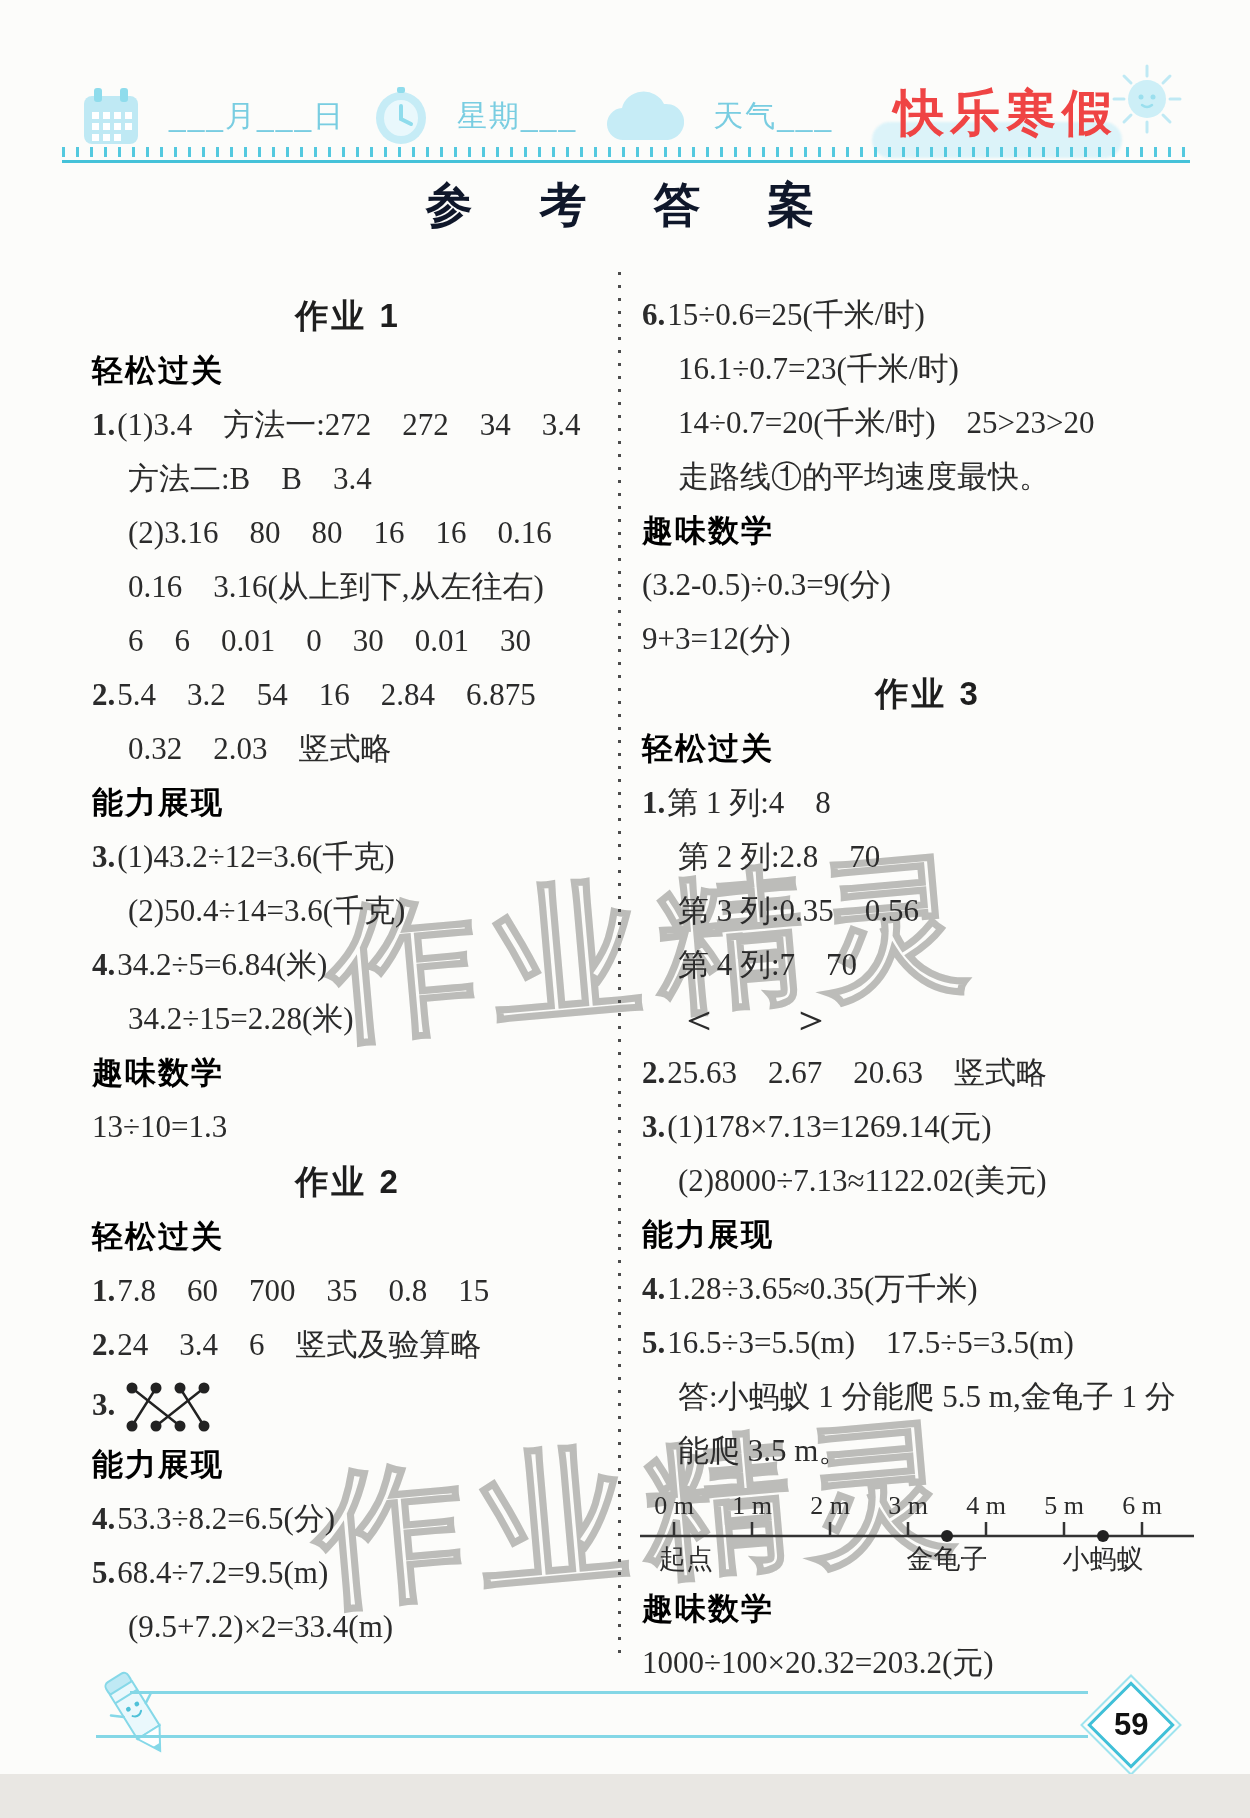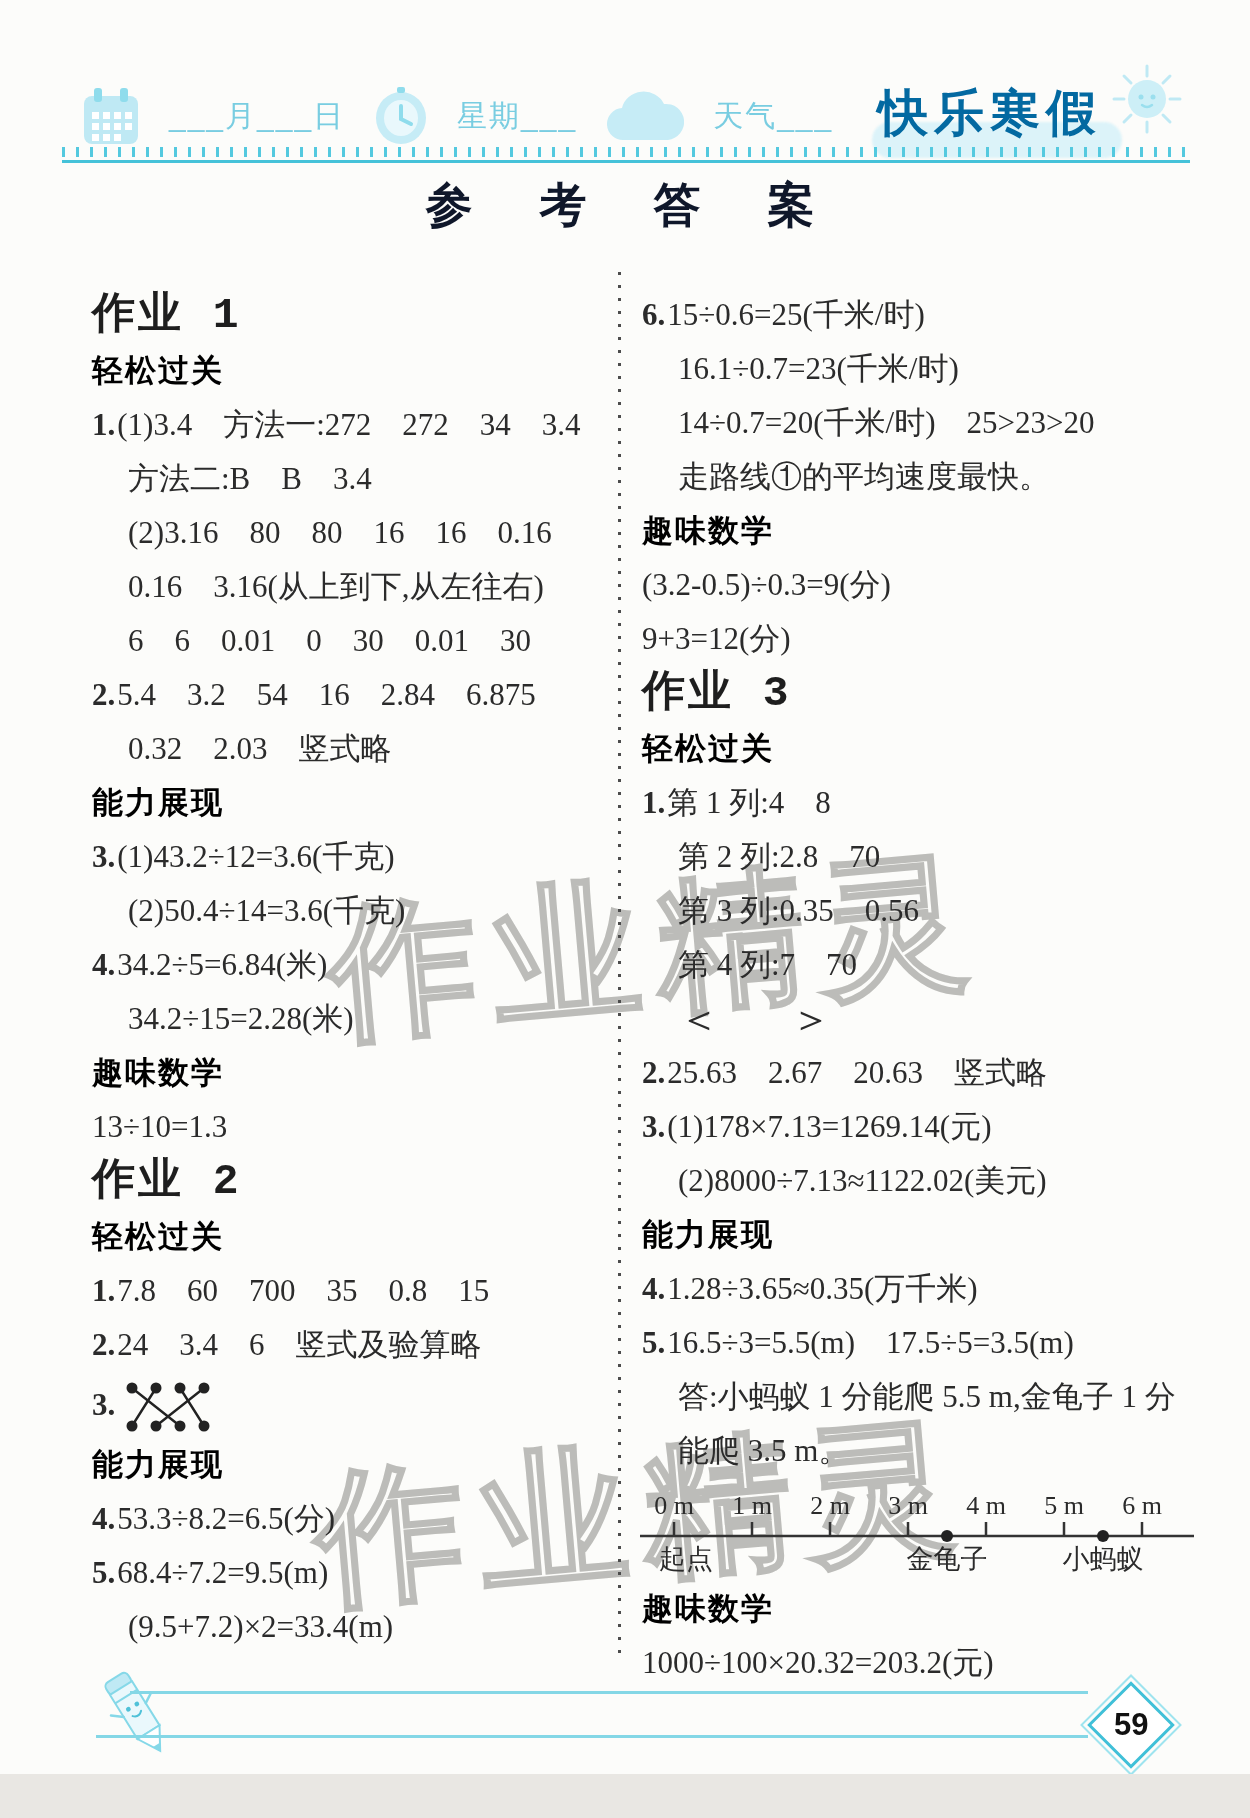--- a/index.html
+++ b/index.html
@@ -7,22 +7,22 @@
         font-family:"Liberation Serif","DejaVu Serif",serif;color:#2b2b2b;}
 
   
   .meta{position:absolute;left:82px;top:86px;display:flex;align-items:center;gap:29px;
         font-family:"Liberation Sans","DejaVu Sans",sans-serif;
         color:#79cde1;font-size:30px;letter-spacing:2px;white-space:pre;}
   .meta svg{flex:0 0 auto;}
   .banner{position:absolute;right:72px;top:76px;width:300px;height:84px;}
   .banner .blob{position:absolute;left:-6px;top:46px;width:250px;height:36px;background:#dcf3f9;
         border-radius:20px;filter:blur(1px);}
-  .banner .txt{position:absolute;left:0;top:4px;font-family:"Liberation Sans","DejaVu Sans",sans-serif;
-        font-weight:bold;font-size:50px;color:#0369a1;letter-spacing:6px;white-space:nowrap;}
+  .banner .txt{position:absolute;left:16px;top:4px;font-family:"Liberation Sans","DejaVu Sans",sans-serif;
+        font-weight:bold;font-size:50px;color:#ef4444;letter-spacing:6px;white-space:nowrap;}
   .banner svg{position:absolute;right:-4px;top:-12px;}
   .rule-dashes{position:absolute;left:62px;top:147px;width:1128px;height:10px;
         background:repeating-linear-gradient(90deg,#54c9df 0 3px,transparent 3px 14px);}
   .rule-line{position:absolute;left:62px;top:160px;width:1128px;height:3px;background:#45c2d9;}
 
   
   .title{position:absolute;left:0;top:174px;width:100%;text-align:center;
          font-size:47px;font-weight:bold;letter-spacing:10px;color:#0f172a;}
 
   
@@ -31,22 +31,22 @@
   .col-right{left:642px;width:572px;}
   .divider{position:absolute;left:618px;top:272px;width:3px;height:1390px;
         background:repeating-linear-gradient(180deg,#4c4c4c 0 3px,transparent 3px 13px);}
 
   .line{font-size:31px;line-height:54px;white-space:pre;}
   .line .num{font-weight:bold;margin-right:2px;}
   .cont{padding-left:36px;}
   .cmp{font-size:42px;letter-spacing:14px;}
   .sec{font-family:"Liberation Sans","DejaVu Sans",sans-serif;font-weight:bold;
        font-size:31px;line-height:54px;letter-spacing:2px;color:#000000;}
-  .hw{font-family:Liberation Mono, monospace;font-weight:bold;
-      font-size:43px;line-height:56px;letter-spacing:3px;color:#1e1e1e;}
+  .hw{font-family:Liberation Sans, sans-serif;font-weight:bold;
+      font-size:33px;line-height:56px;text-align:center;letter-spacing:3px;color:#1e1e1e;}
   .dots-row{display:flex;align-items:center;height:66px;}
   .dots-row svg{margin-left:6px;margin-top:4px;}
   .numberline{margin:8px 0 2px -4px;text-decoration:underline;}
 
   
   .wm{position:absolute;font-family:"Liberation Sans","DejaVu Sans",sans-serif;font-weight:bold;
       font-size:148px;line-height:1;letter-spacing:16px;white-space:nowrap;
       color:transparent;-webkit-text-stroke:2.5px #adada9;opacity:.8;pointer-events:none;}
   .wm1{left:328px;top:872px;transform:rotate(-5deg);}
   .wm2{left:315px;top:1438px;transform:rotate(-5deg);}

